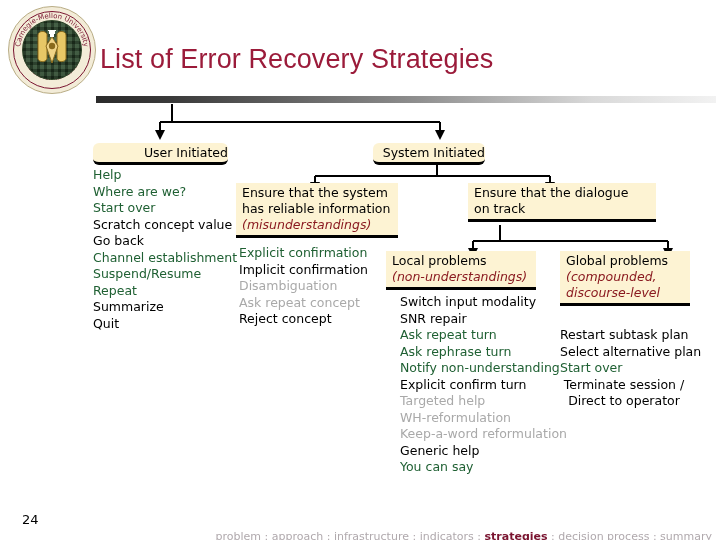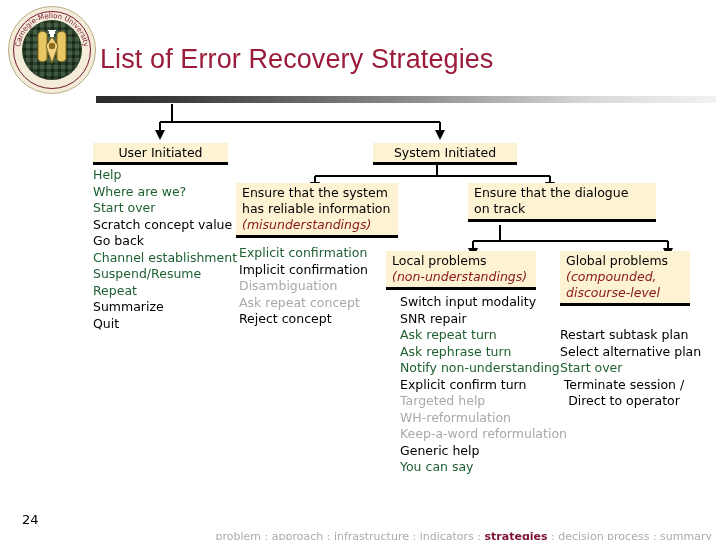--- a/index.html
+++ b/index.html
@@ -40,22 +40,22 @@
          color:#9b1b3a;font-size:27px;line-height:30px;letter-spacing:.1px;
          font-family:"Liberation Sans","DejaVu Sans",sans-serif;}
   .rule{position:absolute;left:96px;top:96px;width:620px;height:7px;
         background:linear-gradient(90deg,#2b2b2b 0%,#3a3a3a 12%,#8f8f8f 52%,#d9d9d9 80%,#f2f2f2 100%);}
 
   
   .wires{position:absolute;left:0;top:0;width:720px;height:540px;pointer-events:none;}
 
   
   .chip{position:absolute;background:#fdf3d3;border-bottom:3px solid #000;
-        color:#000;font-size:12.5px;line-height:17px;text-align:center;
-        font-family:"DejaVu Sans","Liberation Sans",sans-serif;padding:1px 0 1px 0;}
+        color:#000;font-size:12.5px;line-height:17px;text-align:right;
+        font-family:"DejaVu Sans","Liberation Sans",sans-serif;padding:1px 0 1px 0;border-radius:6px;}
   .boxh{position:absolute;background:#fdf3d3;border-bottom:3px solid #000;
         color:#000;font-size:12.5px;line-height:16px;text-align:left;
         padding:2px 4px 2px 6px;font-family:"DejaVu Sans","Liberation Sans",sans-serif;}
   .boxh .sub{color:#8a1a20;font-style:italic;display:block;}
 
   
   .lst{position:absolute;font-size:12.5px;line-height:16.5px;
        font-family:"DejaVu Sans","Liberation Sans",sans-serif;white-space:nowrap;}
   .lst div{white-space:nowrap;}
   .c-green{color:#1f6033;}
@@ -150,21 +150,21 @@
       <div class="c-green">Start over</div>
       <div class="c-black">Scratch concept value</div>
       <div class="c-black">Go back</div>
       <div class="c-green">Channel establishment</div>
       <div class="c-green">Suspend/Resume</div>
       <div class="c-green">Repeat</div>
       <div class="c-black">Summarize</div>
       <div class="c-black">Quit</div>
     </div>
 
-  <div class="chip" style="left:373px;top:143px;width:144px;">
+  <div class="chip" style="left:373px;top:143px;width:112px;">
     <span>System Initiated</span>
   </div>
 
   <div class="boxh" style="left:236px;top:183px;width:152px;">
     <span>Ensure that the system</span><br>
     <span>has reliable information</span>
     <span class="sub">(misunderstandings)</span>
   </div>
   <div class="lst" id="list-mis" style="left:239px;top:245px;">
       <div class="c-green">Explicit confirmation</div>

